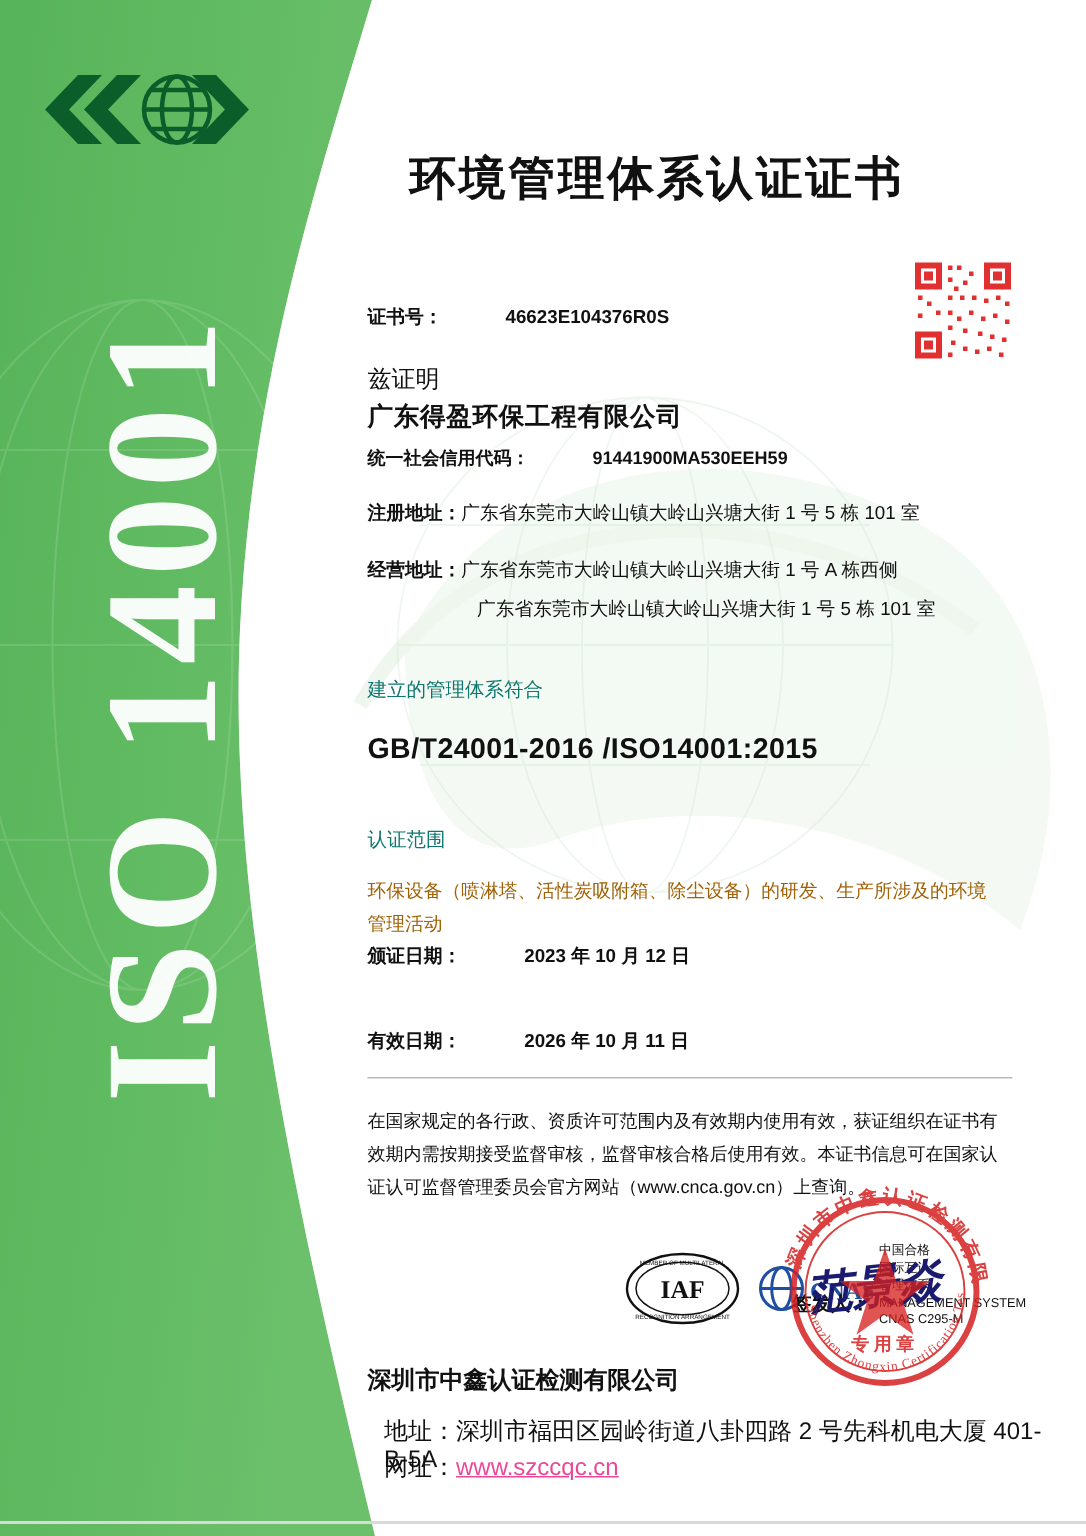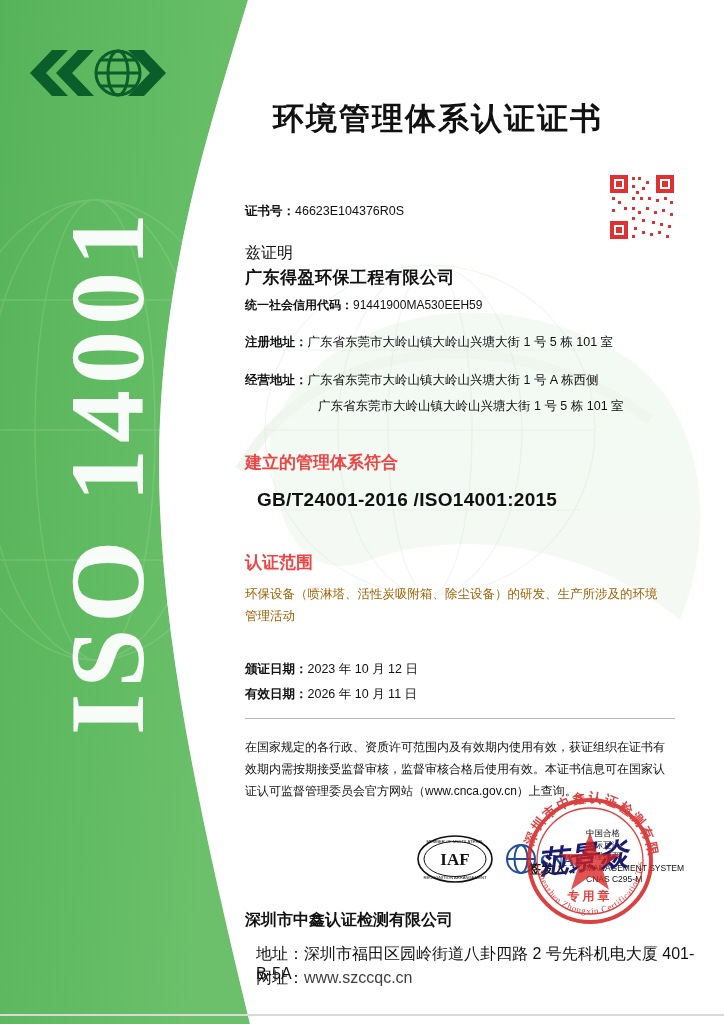--- a/index.html
+++ b/index.html
@@ -87,64 +87,63 @@
   }
 
   .row {
     position: absolute;
     left: 17px;
     font-size: 12.5px;
     color: #111;
     white-space: nowrap;
   }
   .lbl { font-weight: 700; }
-  .val { font-weight: 400; }
+  .val { font-weight: 700; margin-left: 42px; }
 
   .cert-no      { top: 203px; }
   .hereby       { top: 243px; font-weight: 400; font-size: 16px; }
   .company      { top: 266px; font-size: 17px; font-weight: 700; letter-spacing: .5px;}
   .credit       { top: 297px; font-size: 12px; }
   .reg-addr     { top: 334px; font-size: 12.5px; }
   .op-addr      { top: 372px; font-size: 12.5px; }
   .op-addr2     { top: 398px; left: 90px; font-size: 12.5px; }
 
   .sec-head {
     position: absolute;
     left: 17px;
-    font-size: 17px;
-    font-weight: 700;
-    color: #ef4444;
+    font-size: 13px;
+    font-weight: 400;
+    color: #0f766e;
   }
   .std-head { top: 451px; }
   .std-value {
     position: absolute;
     left: 17px; top: 489px;
     font-size: 19px;
     font-weight: 700;
     color: #111;
     letter-spacing: .3px;
-    margin-left: 12px;
   }
   .scope-head { top: 551px; }
   .scope-text {
     position: absolute;
     left: 17px; top: 583px;
     width: 420px;
     font-size: 12.5px;
     line-height: 22px;
     color: #a16207;
   }
 
   .date-row {
     position: absolute;
     left: 17px;
     font-size: 12.5px;
     color: #111;
   }
-  .issue-date { top: 661px; }
+  .issue-date { top: 629px; }
   .valid-date { top: 686px; }
 
   .hr {
     position: absolute;
     left: 17px; top: 718px;
     width: 430px;
     height: 1px;
     background: #b9b9b9;
   }
 
@@ -220,21 +219,22 @@
   }
   .issuer-line {
     position: absolute;
     left: 28px;
     font-size: 16px;
     color: #111;
   }
   .issuer-addr { top: 944px; }
   .issuer-web  { top: 968px; }
   .issuer-web a, .weblink {
-    color: #404040;
+    color: #ec4899;
+    text-decoration: underline;
   }
 
   .bottom-hr {
     position: absolute;
     left: 0; bottom: 8px;
     width: 724px; height: 2px;
     background: #d9d9d9;
   }
 </style>
 </head>

